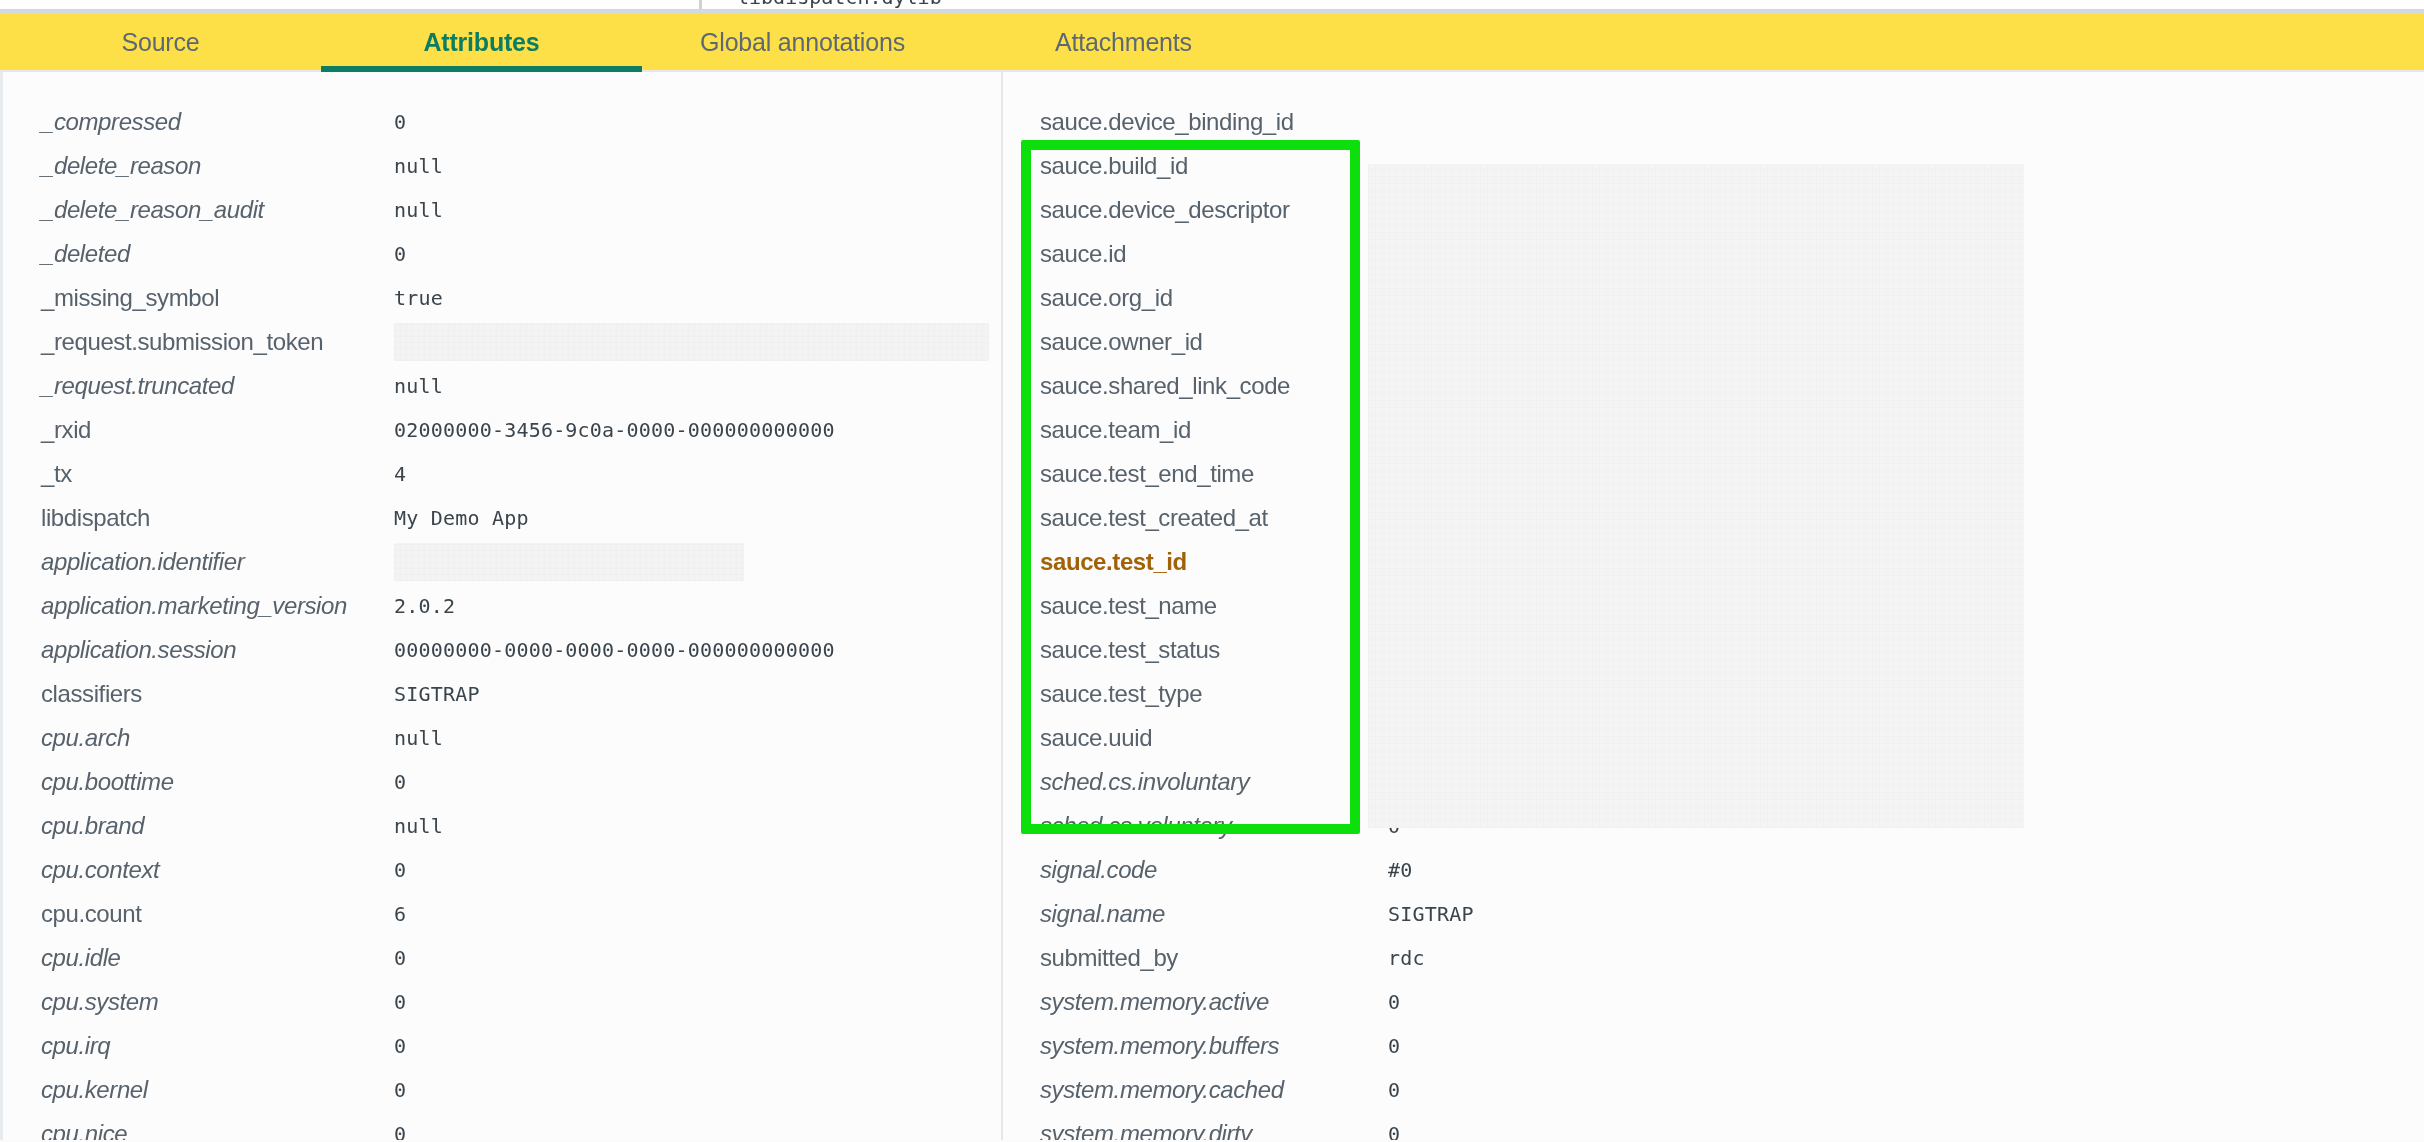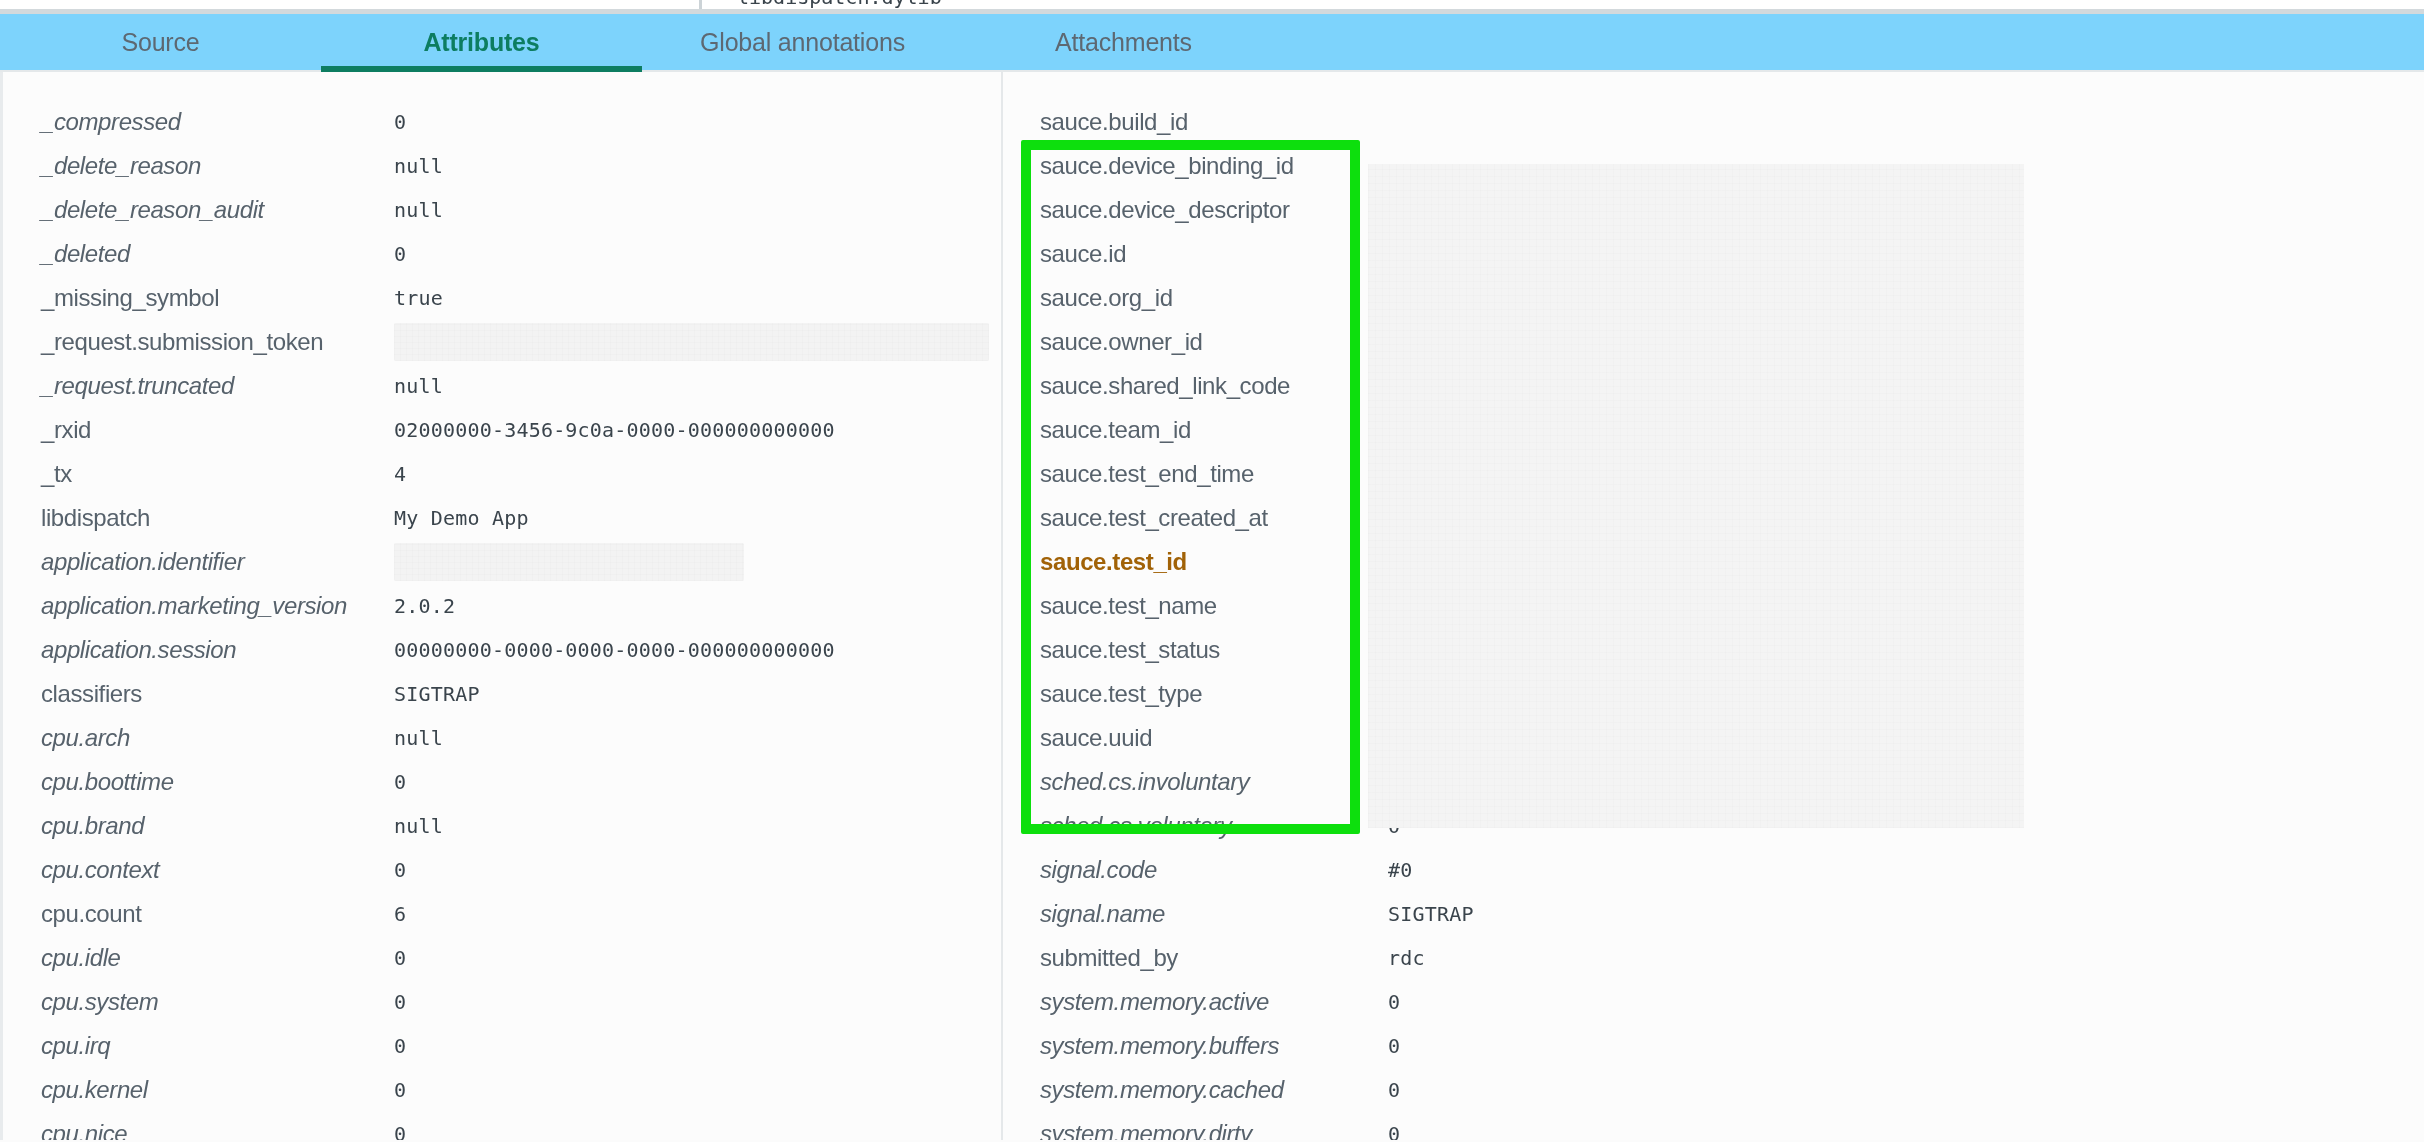--- a/index.html
+++ b/index.html
@@ -10,21 +10,21 @@
   .top-strip { position:relative; width:100%; height:14px; background:#ffffff;
                border-bottom:5px solid #d3d9dc; overflow:hidden; }
   .top-strip .clip-text { position:absolute; left:737px; top:-15px;
                font-family:"DejaVu Sans Mono","Liberation Mono",monospace;
                font-size:20px; color:#39434b; white-space:nowrap; }
   .top-strip .strip-divider { position:absolute; left:699px; top:0; width:3px; height:9px;
                background:#ccd3d7; }
 
   
   .tab-bar { position:relative; display:flex; width:100%; height:58px;
-             background:#7dd3fc; border-bottom:2px solid #e4e8ea; }
+             background:#fde047; border-bottom:2px solid #e4e8ea; }
   .tab { width:321px; height:100%; display:flex; align-items:center; justify-content:center;
          font-size:25px; color:#5d6872; letter-spacing:-0.2px; cursor:pointer; position:relative; }
   .tab.active { color:#0d7d61; font-weight:700; }
   .tab.active::after { content:""; position:absolute; left:0; right:0; bottom:-2px; height:6px;
          background:#0d7d61; }
 
   
   .content { position:relative; display:flex; width:100%; height:1068px;
              background:#fcfcfc; border-left:3px solid #e8ebed; }
   .col { padding-top:28px; overflow:hidden; }
@@ -160,24 +160,24 @@
         <span class="key k-italic">cpu.kernel</span>
         <span class="val">0</span>
       </div>
       <div class="row">
         <span class="key k-italic">cpu.nice</span>
         <span class="val">0</span>
       </div>
     </div>
   <div class="col col-right">
       <div class="row">
+        <span class="key">sauce.device_binding_id</span>
+      </div>
+      <div class="row">
         <span class="key">sauce.build_id</span>
-      </div>
-      <div class="row">
-        <span class="key">sauce.device_binding_id</span>
       </div>
       <div class="row">
         <span class="key">sauce.device_descriptor</span>
       </div>
       <div class="row">
         <span class="key">sauce.id</span>
       </div>
       <div class="row">
         <span class="key">sauce.org_id</span>
       </div>

